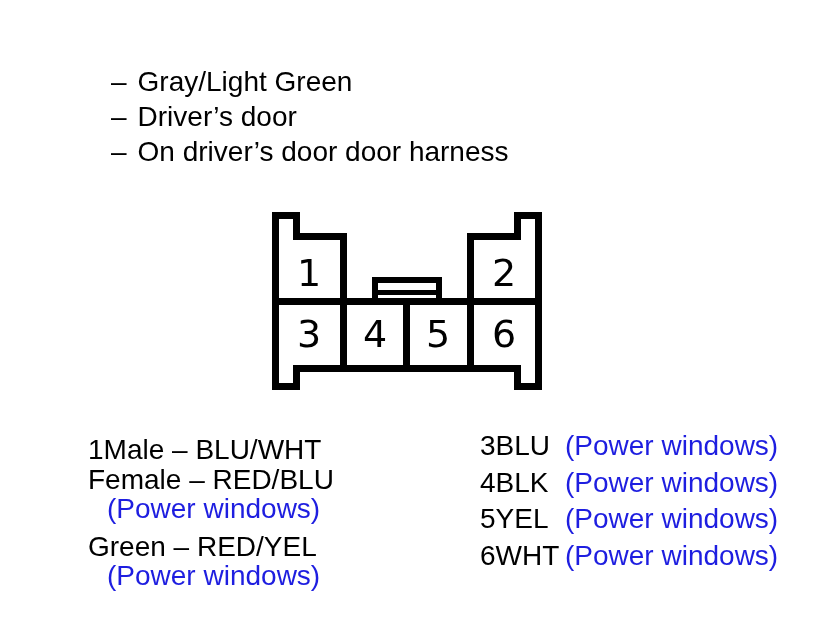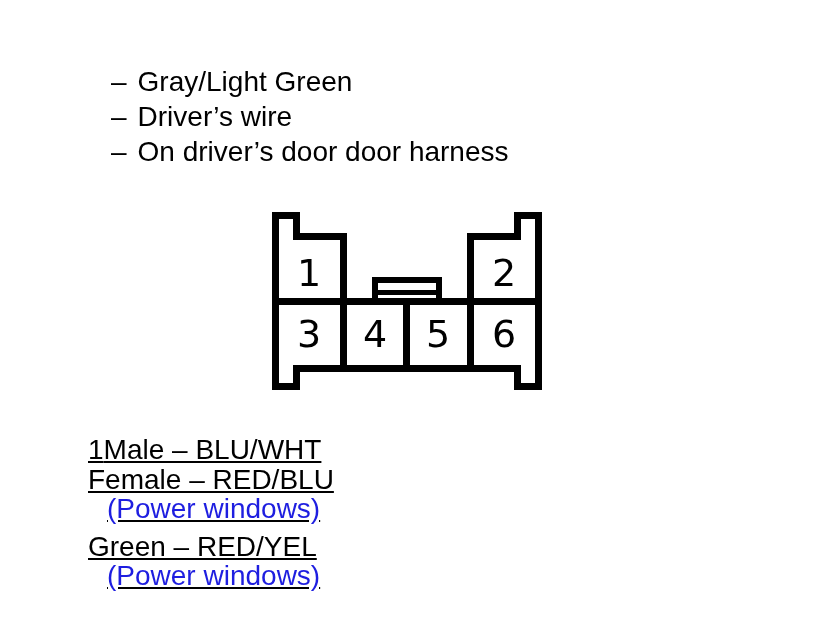--- a/index.html
+++ b/index.html
@@ -53,21 +53,20 @@
   }
 
   
   .legend-left {
     position: absolute;
     left: 88px;
     top: 435px;
     font-size: 28px;
     line-height: 29.5px;
     white-space: nowrap;
-    text-decoration: underline;
   }
   .legend-block + .legend-block { margin-top: 8px; }
   .ll-female { }
   .ll-note   { margin-left: 19px; color: var(--note-blue, #1e1ee0); }
 
   
   .legend-right {
     position: absolute;
     left: 480px;
     top: 428px;
@@ -84,21 +83,21 @@
 <div class="page">
 
 
   <div class="notes">
     <div class="note-line">
       <span class="note-dash">–</span>
       <span>Gray/Light Green</span>
     </div>
     <div class="note-line">
       <span class="note-dash">–</span>
-      <span>Driver’s wire</span>
+      <span>Driver’s door</span>
     </div>
     <div class="note-line">
       <span class="note-dash">–</span>
       <span>On driver’s door door harness</span>
     </div>
   </div>
 
   <svg class="connector" width="270" height="178" viewBox="0 0 270 178" aria-hidden="false">
     <g fill="#000000">
 
@@ -149,14 +148,28 @@
       </div>
       <div class="ll-female">Female – RED/BLU</div>
       <div class="ll-note">(Power windows)</div>
     </div>
     <div class="legend-block">
       <div class="ll-female">Green – RED/YEL</div>
       <div class="ll-note">(Power windows)</div>
     </div>
   </div>
 
+  <div class="legend-right">
+    <div>
+      <span class="lr-label">3BLU</span><span class="lr-note">(Power windows)</span>
+    </div>
+    <div>
+      <span class="lr-label">4BLK</span><span class="lr-note">(Power windows)</span>
+    </div>
+    <div>
+      <span class="lr-label">5YEL</span><span class="lr-note">(Power windows)</span>
+    </div>
+    <div>
+      <span class="lr-label">6WHT</span><span class="lr-note">(Power windows)</span>
+    </div>
+  </div>
 
 </div>
 
 </body></html>

